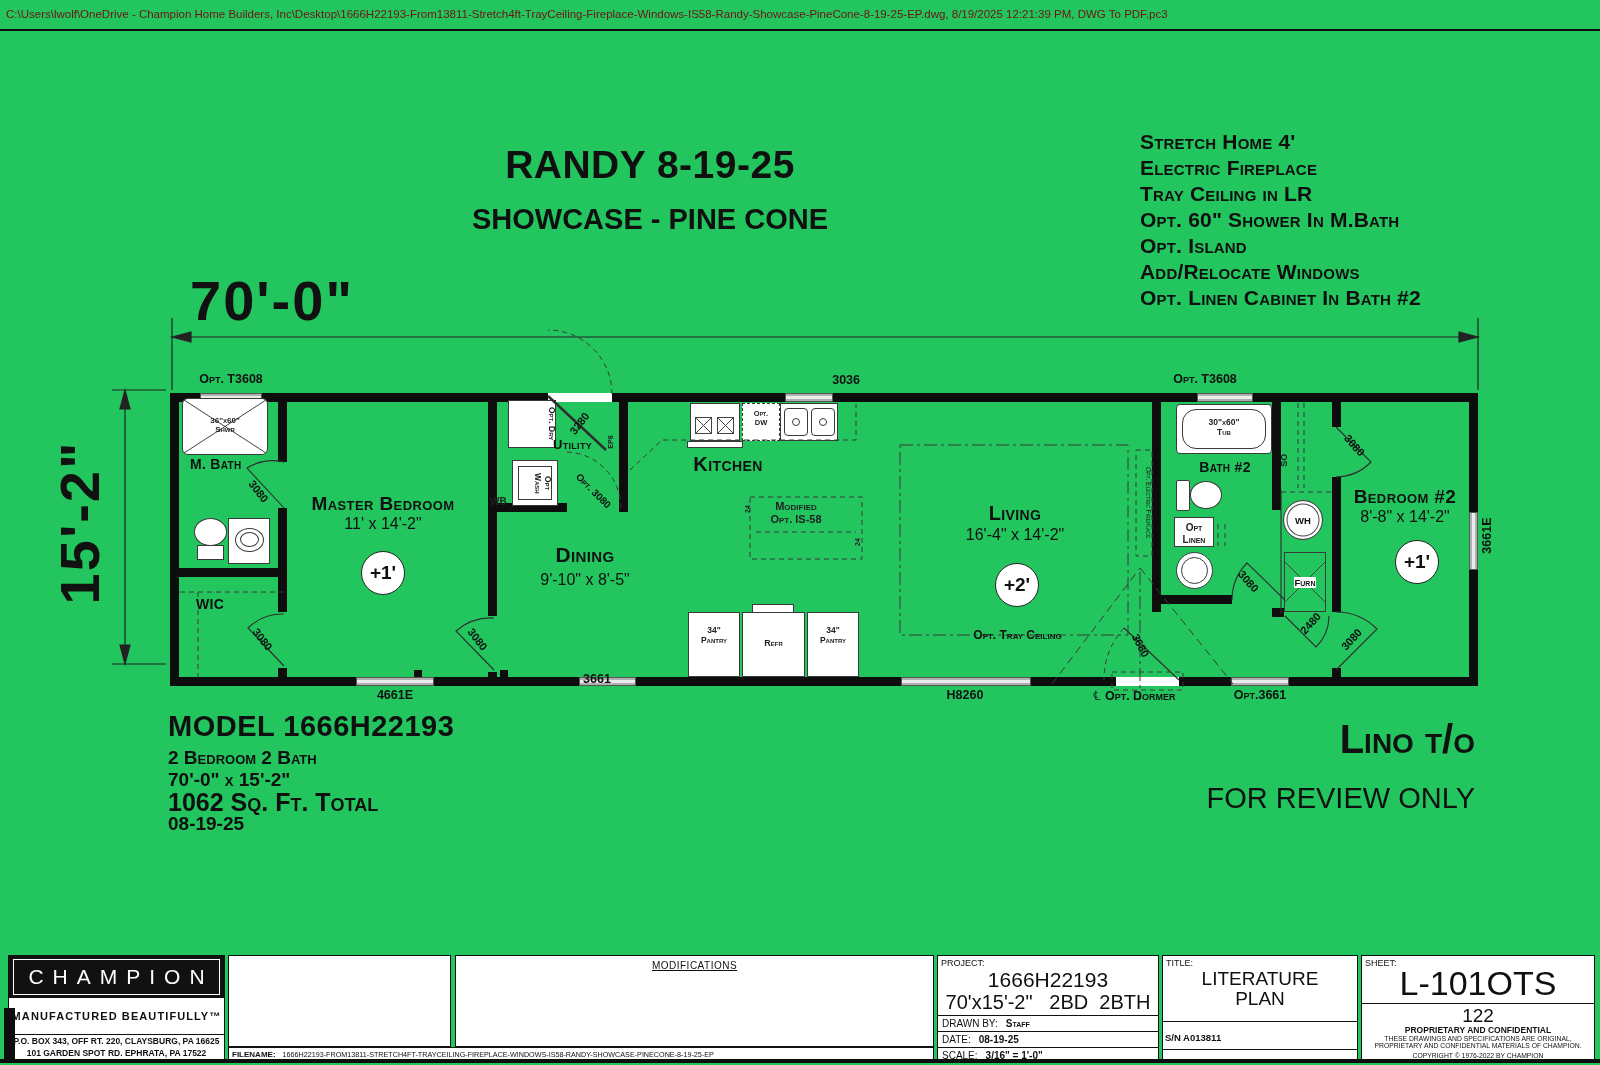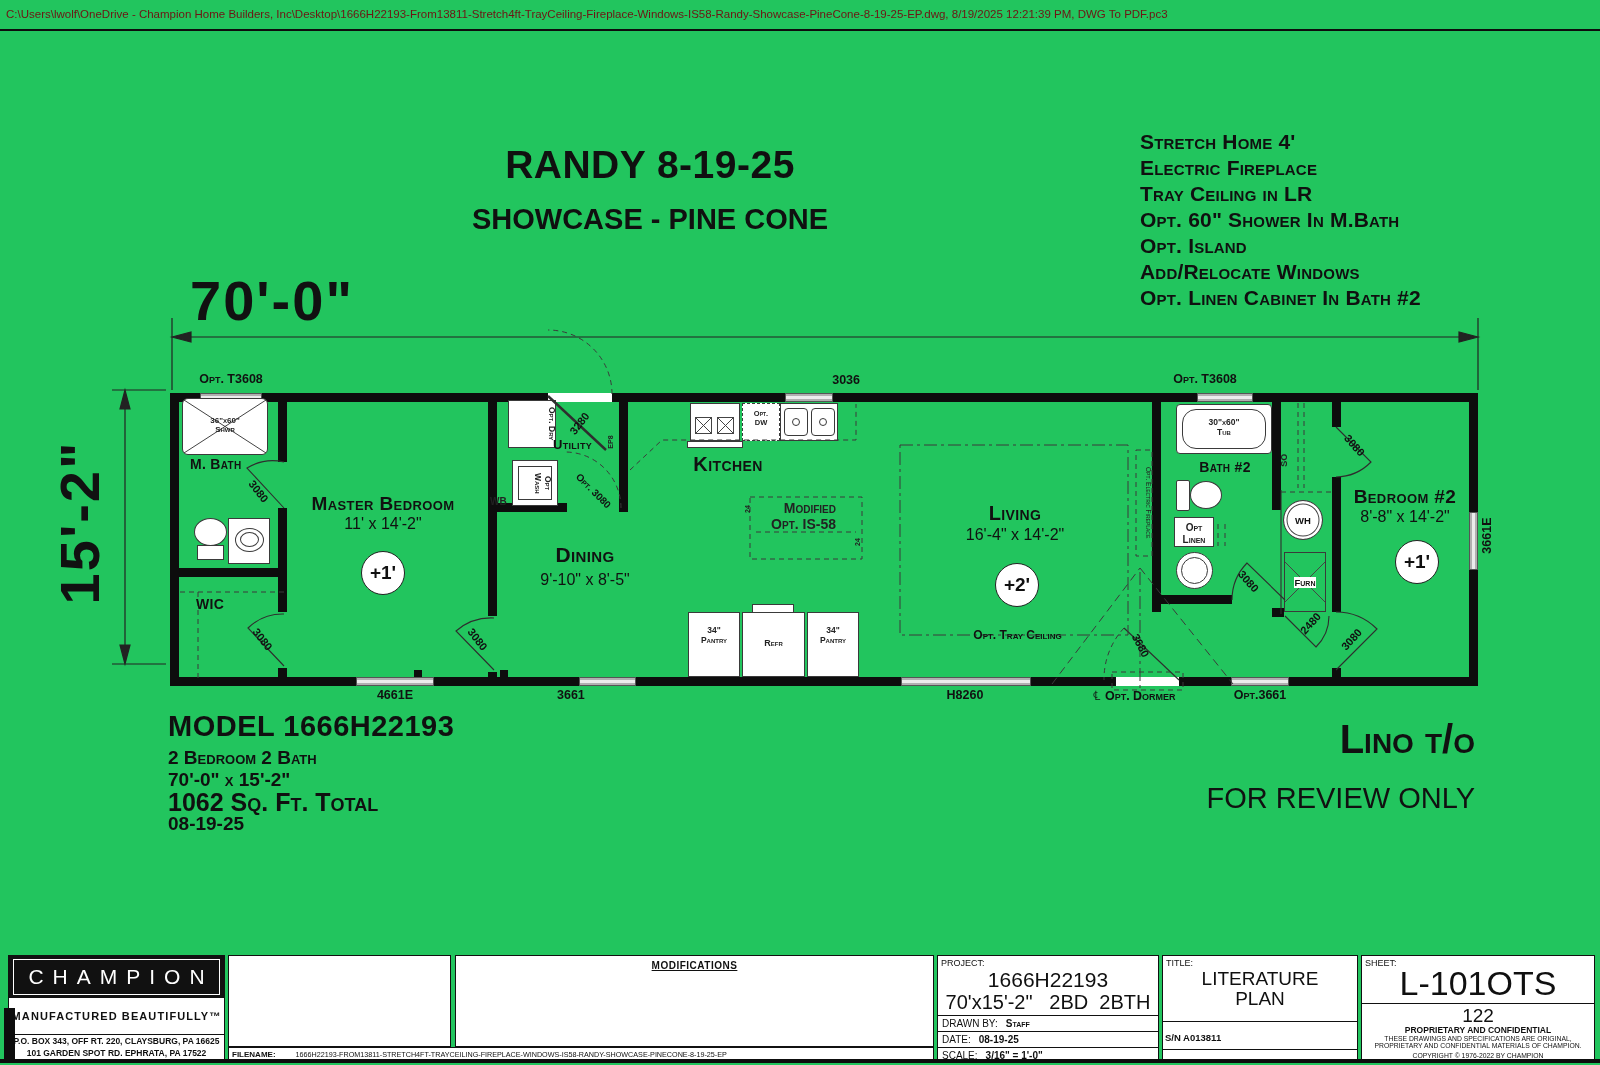--- a/index.html
+++ b/index.html
@@ -192,21 +192,21 @@
     <g stroke="#3a3a3a" stroke-width="1" fill="none" stroke-dasharray="13 4 3 4">
       <rect x="900" y="445" width="228" height="190"></rect>
       <line x1="1140" y1="572" x2="1140" y2="700"></line>
     </g>
   </svg>
 
   <div class="t wl sc" style="left:171px;top:373px;width:120px;text-align:center">Opt. T3608</div>
   <div class="t wl" style="left:760px;top:374px;width:100px;text-align:right">3036</div>
   <div class="t wl sc" style="left:1145px;top:373px;width:120px;text-align:center">Opt. T3608</div>
   <div class="t wl" style="left:355px;top:689px;width:80px;text-align:center">4661E</div>
-  <div class="t wl" style="left:557px;top:689px;width:80px;text-align:left">3661</div>
+  <div class="t wl" style="left:557px;top:673px;width:80px;text-align:center">3661</div>
   <div class="t wl" style="left:925px;top:689px;width:80px;text-align:center">H8260</div>
   <div class="t wl sc" style="left:1215px;top:689px;width:90px;text-align:center">Opt.3661</div>
   <div class="t wl" style="left:1453px;top:529px;width:70px;text-align:center;transform:rotate(-90deg)">3661E</div>
 
   <div class="t dl" style="left:236px;top:486px;width:44px;text-align:center;transform:rotate(52deg)">3080</div>
   <div class="t dl" style="left:240px;top:634px;width:44px;text-align:center;transform:rotate(52deg)">3080</div>
   <div class="t dl" style="left:455px;top:634px;width:44px;text-align:center;transform:rotate(52deg)">3080</div>
   <div class="t dl" style="left:558px;top:418px;width:44px;text-align:center;transform:rotate(-52deg)">3280</div>
   <div class="t dl sc" style="left:556px;top:486px;width:74px;text-align:center;font-size:10px;transform:rotate(45deg)">Opt. 3080</div>
   <div class="t dl" style="left:1226px;top:576px;width:44px;text-align:center;transform:rotate(48deg)">3080</div>
@@ -235,21 +235,21 @@
     <span class="sc" style="font-size:12.5px;font-weight:600">Opt. Dormer</span>
   </div>
 
   <div class="fx sc" style="left:182px;top:416px;width:86px"><span>36"x60"</span><br><span>Shwr</span></div>
   <div class="fx sc" style="left:1176px;top:418px;width:96px;font-size:8.5px"><span>30"x60"</span><br><span>Tub</span></div>
   <div class="fx sc vtx" style="left:508px;top:400px;width:48px;height:48px;font-size:8.5px">Opt. Dry</div>
   <div class="fx sc vtx" style="left:518px;top:466px;width:34px;height:34px;font-size:8.5px">Opt Wash</div>
   <div class="fx sc" style="left:490px;top:496px;font-size:10px">WB</div>
   <div class="fx sc" style="left:596px;top:438px;width:30px;font-size:7px;transform:rotate(-90deg)">EP8</div>
   <div class="fx sc" style="left:742px;top:410px;width:38px;font-size:7.5px"><span>Opt.</span><br><span>DW</span></div>
-  <div class="fx sc" style="left:756px;top:500px;width:80px;font-size:14px;text-align:right"><span>Modified</span><br><span>Opt. IS-58</span></div>
+  <div class="fx sc" style="left:756px;top:500px;width:80px;font-size:11px;text-align:center"><span>Modified</span><br><span>Opt. IS-58</span></div>
   <div class="fx" style="left:738px;top:505px;width:20px;font-size:7px;transform:rotate(-90deg)">24</div>
   <div class="fx" style="left:848px;top:538px;width:20px;font-size:7px;transform:rotate(-90deg)">24</div>
   <div class="fx sc" style="left:688px;top:626px;width:52px;font-size:8.5px"><span>34"</span><br><span>Pantry</span></div>
   <div class="fx sc" style="left:742px;top:638px;width:63px;font-size:9px">Refr</div>
   <div class="fx sc" style="left:807px;top:626px;width:52px;font-size:8.5px"><span>34"</span><br><span>Pantry</span></div>
   <div class="fx sc" style="left:1174px;top:522px;width:40px;font-size:10px"><span>Opt</span><br><span>Linen</span></div>
   <div class="fx sc" style="left:1272px;top:455px;width:24px;font-size:9px;transform:rotate(-90deg)">SO</div>
   <div class="fx sc vtx" style="left:1136px;top:450px;width:16px;height:106px;font-size:6.5px;font-weight:500">Opt. Electric Fireplace</div>
 
   <div class="circ" style="left:361px;top:551px;width:44px;height:44px">+1'</div>
@@ -274,25 +274,25 @@
     </div>
     <div class="a c" style="left:0;top:78px;width:100%;border-top:1.5px solid #111;font-size:8.5px;font-weight:700;line-height:1.4;padding-top:1px">
       <div>P.O. BOX 343, OFF RT. 220, CLAYSBURG, PA  16625</div>
       <div>101 GARDEN SPOT RD.  EPHRATA, PA  17522</div>
     </div>
   </div>
 
   <div class="fb" style="left:228px;top:955px;width:223px;height:92px"></div>
 
   <div class="fb" style="left:455px;top:955px;width:479px;height:92px">
-    <div class="a c" style="left:0;top:4px;width:100%;font-size:10px;font-weight:700;text-decoration:underline;letter-spacing:.5px">MODIFICATIONS</div>
+    <div class="a c" style="left:0;top:4px;width:100%;font-size:10px;font-weight:400;text-decoration:underline;letter-spacing:.5px">MODIFICATIONS</div>
   </div>
 
   <div class="fb" style="left:228px;top:1047px;width:706px;height:15px;display:flex;align-items:center;padding:0 3px">
-    <span style="font-size:8px;font-weight:700;margin-right:20px">FILENAME:</span>
+    <span style="font-size:8px;font-weight:700;margin-right:7px">FILENAME:</span>
     <span style="font-size:7.2px">1666H22193-FROM13811-STRETCH4FT-TRAYCEILING-FIREPLACE-WINDOWS-IS58-RANDY-SHOWCASE-PINECONE-8-19-25-EP</span>
   </div>
 
   <div class="fb" style="left:937px;top:955px;width:222px;height:107px">
     <div class="a" style="left:3px;top:2px;font-size:9px">PROJECT:</div>
     <div class="a c" style="left:0;top:12px;width:100%;font-size:21px">1666H22193</div>
     <div class="a c" style="left:0;top:35px;width:100%;font-size:20px;white-space:pre">70'x15'-2"   2BD  2BTH</div>
     <div class="fr" style="top:59px;height:16px">
       <span>DRAWN BY:</span>
       <span class="sc" style="margin-left:8px;font-weight:600">Staff</span>

